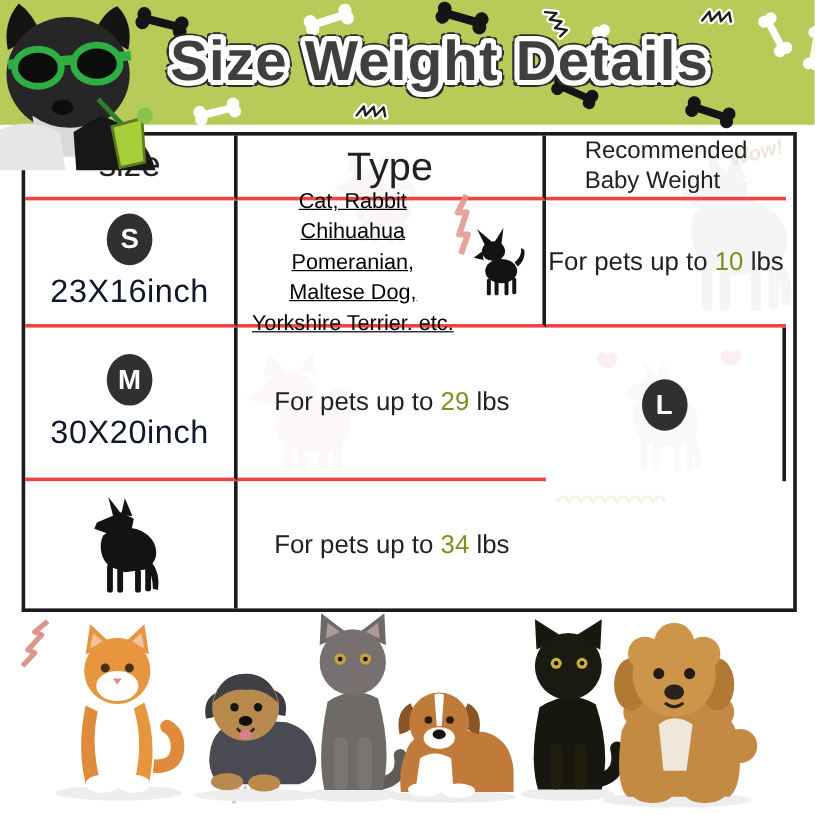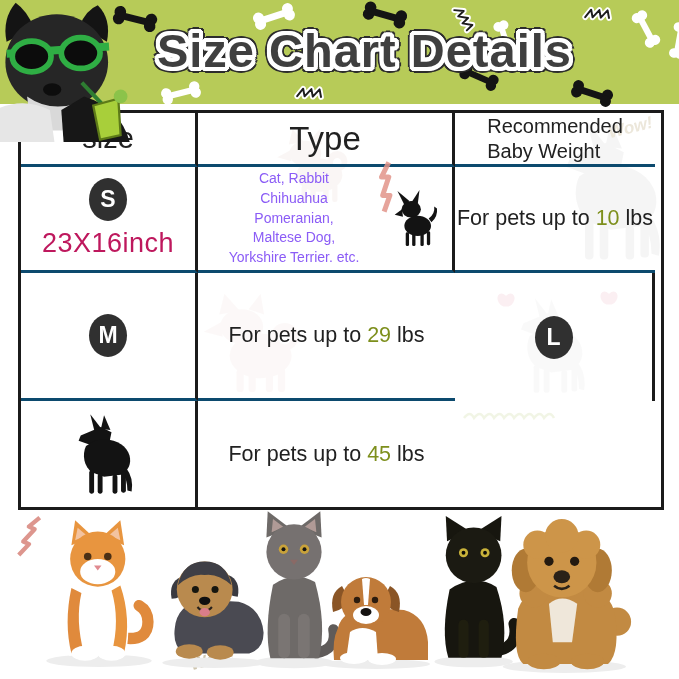--- a/index.html
+++ b/index.html
@@ -32,37 +32,37 @@
   }
   
   .size-table{
     position:absolute;left:18px;top:110px;width:640px;z-index:3;
     border:3px solid #1b1b1b;display:grid;
     grid-template-columns:177px 257px 200px;
     grid-template-rows:54px 106px 128px 106px;
     background:rgba(255,255,255,0.55);
   }
   .cell{
-    box-sizing:border-box;border-right:3px solid #1b1b1b;border-bottom:3px solid #0c4a6e;
+    box-sizing:border-box;border-right:3px solid #1b1b1b;border-bottom:3px solid #ef4444;
     display:flex;align-items:center;justify-content:center;color:#212121;
   }
   .cell.col-last{border-right:none;}
   .cell.row-last{border-bottom:none;}
   .hdr-size{font-size:29px;}
   .hdr-type{font-size:33px;}
   .hdr-weight{font-size:20px;line-height:1.25;white-space:pre-line;}
   .size-cell{flex-direction:column;gap:7px;}
   .badge{
     width:38px;height:43px;border-radius:50%;background:#303030;color:#fff;
     display:flex;align-items:center;justify-content:center;
     font-size:23px;font-weight:bold;
   }
-  .dims{font-size:27px;color:#be185d;letter-spacing:0.5px;white-space:nowrap;}
+  .dims{font-size:27px;color:#0f172a;letter-spacing:0.5px;white-space:nowrap;}
   .type-cell{padding:0 8px 0 4px;gap:4px;}
-  .breeds{flex:1;text-align:center;font-size:14px;line-height:1.42;white-space:pre-line;color:#8b5cf6;}
+  .breeds{flex:1;text-align:center;font-size:18px;line-height:1.42;white-space:pre-line;color:#000000;text-decoration:underline;}
   .dog-icon{flex:0 0 auto;color:#131313;margin-right:6px;}
   .weight-cell{font-size:21.5px;gap:6px;white-space:nowrap;}
   .weight-num{color:#7d8f1c;}
   
   .pet{position:absolute;z-index:2;overflow:visible;}
 </style>
 </head>
 <body>
 
 <svg width="0" height="0" style="position:absolute">
@@ -162,21 +162,21 @@
   <svg class="deco" style="left:292px;top:84px;transform:rotate(8deg)" width="36" height="18">
       <use href="#squiggle"></use>
     </svg>
   <svg class="deco" style="left:458px;top:68px;color:#141414;transform:rotate(24deg)" width="42" height="18">
       <use href="#bone"></use>
     </svg>
   <svg class="deco" style="left:570px;top:84px;color:#141414;transform:rotate(18deg)" width="44" height="19">
       <use href="#bone"></use>
     </svg>
 
-  <h1 class="title">Size Chart Details</h1>
+  <h1 class="title">Size Weight Details</h1>
 
   <svg class="mascot" width="150" height="146" viewBox="0 0 130 128">
     <path d="M20,6 Q8,20 12,40 L36,28 Q30,13 20,6 z" fill="#141414"></path>
     <path d="M92,8 Q104,20 100,40 L76,26 Q82,12 92,8 z" fill="#141414"></path>
     <ellipse cx="56" cy="58" rx="45" ry="42" fill="#262626"></ellipse>
     <path d="M30,88 Q50,102 74,94 L70,118 34,118 z" fill="#d9d9d9"></path>
     <rect x="12" y="44" width="90" height="7" fill="#2fae44" transform="rotate(-4 56 48)"></rect>
     <ellipse cx="34" cy="53" rx="17" ry="13.5" fill="#0c0c0c" stroke="#2fae44" stroke-width="5"></ellipse>
     <ellipse cx="77" cy="50" rx="17" ry="13.5" fill="#0c0c0c" stroke="#2fae44" stroke-width="5"></ellipse>
     <ellipse cx="52" cy="82" rx="8" ry="5.5" fill="#0d0d0d"></ellipse>
@@ -241,38 +241,39 @@
         </svg>
     </div>
     <div class="cell weight-cell col-last">
       <span>For pets up to</span>
       <span class="weight-num">10</span>
       <span>lbs</span>
     </div>
 
     <div class="cell size-cell">
       <div class="badge">M</div>
+      <div class="dims">30X20inch</div>
     </div>
     <div class="cell weight-cell col-last">
       <span>For pets up to</span>
       <span class="weight-num">29</span>
       <span>lbs</span>
     </div>
 
     <div class="cell size-cell row-last">
       <div class="badge">L</div>
     </div>
     <div class="cell type-cell row-last">
       <svg class="dog-icon" width="70" height="81" viewBox="0 0 66 76">
           <use href="#sil-shepherd"></use>
         </svg>
     </div>
     <div class="cell weight-cell col-last row-last">
       <span>For pets up to</span>
-      <span class="weight-num">45</span>
+      <span class="weight-num">34</span>
       <span>lbs</span>
     </div>
   </div>
 
   <svg class="pet" style="left:40px;top:517px" width="118" height="152" viewBox="0 0 94 120">
     <ellipse cx="47" cy="114" rx="42" ry="5" fill="#ededed"></ellipse>
     <path d="M68,96 q18,2 18,-13 q0,-9 -7,-13" stroke="#e08a3c" stroke-width="9" fill="none" stroke-linecap="round"></path>
     <path d="M25,54 Q18,86 23,110 L68,110 Q74,84 65,52 Q45,42 25,54 z" fill="#ffffff"></path>
     <path d="M25,56 q-6,28 0,52 l10,0 q-7,-26 -2,-48 z" fill="#e08a3c"></path>
     <path d="M64,54 q9,26 3,54 l-10,0 q7,-26 0,-50 z" fill="#e8953f"></path>

